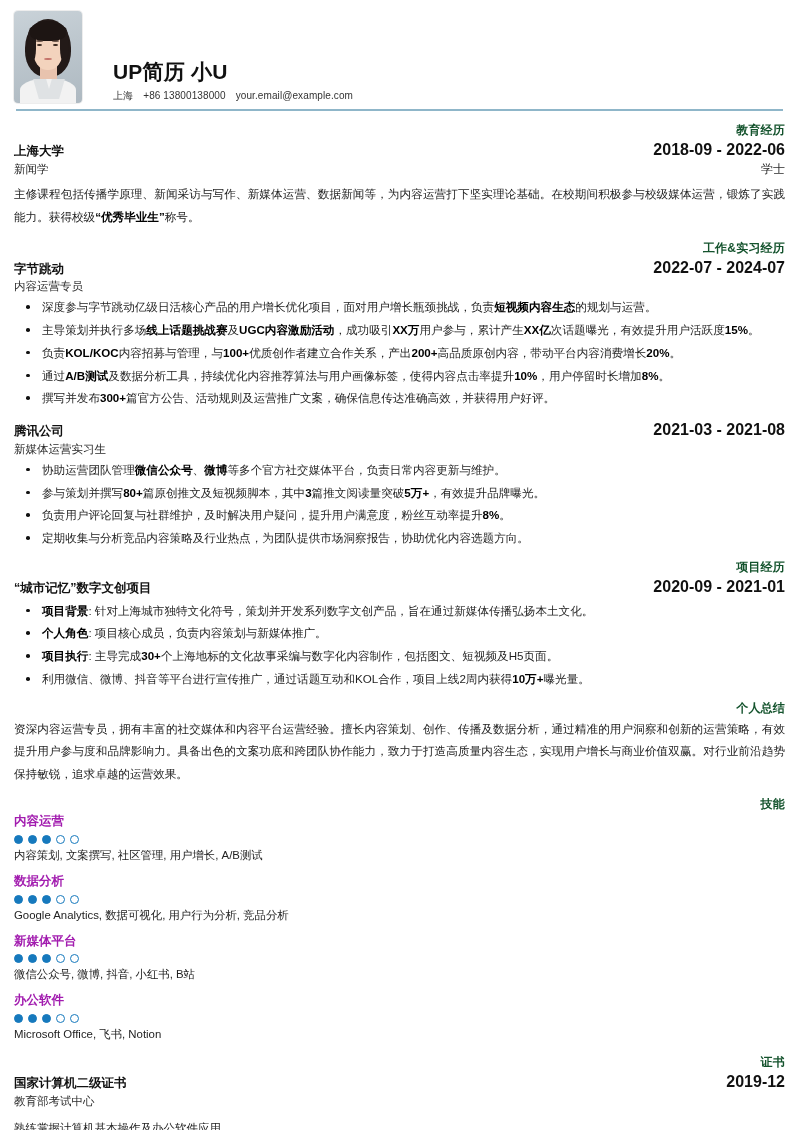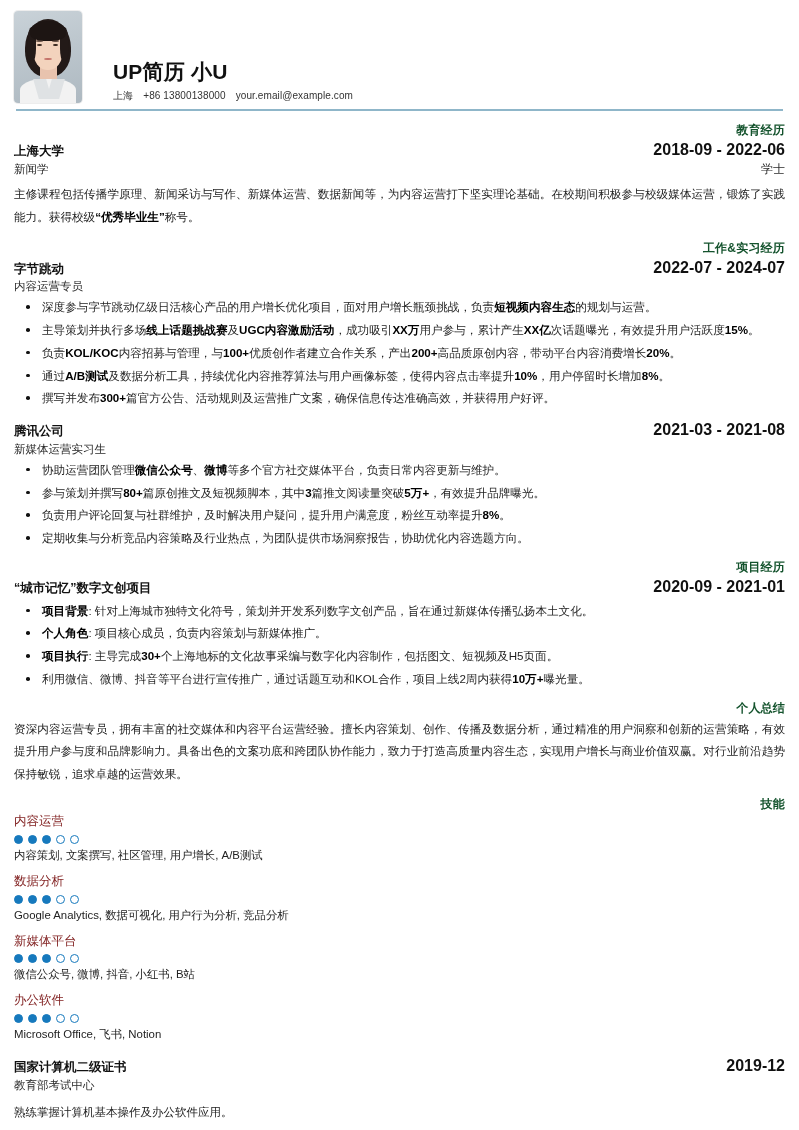--- a/index.html
+++ b/index.html
@@ -66,21 +66,21 @@
   }
   ul.bullets li:before {
     content:""; position:absolute; left: 12px; top: 7px;
     width:3.6px; height:3.6px; background:#111; border-radius:50%;
   }
   b, strong { font-weight: 700; color:#000; }
 
   
   .skill { margin-top: 9px; }
   .skill:first-child { margin-top: 1px; }
-  .skill-name { font-size: 12.5px; font-weight:400; color:#7f1d1d; line-height:1.4; }
+  .skill-name { font-size: 12.5px; font-weight:700; color:#a21caf; line-height:1.4; }
   .dots { margin: 4px 0 3px 0; display:flex; gap:5px; }
   .dot { width:9px; height:9px; border-radius:50%; border:1.6px solid #1679bd; }
   .dot.filled { background:#1679bd; }
   .dot.empty { background:#ffffff; }
   .skill-desc { font-size: 11.4px; color:#222; line-height:1.5; }
 
   
   .cert { margin-top: 0; }
   .cert-desc { font-size: 11.5px; color:#222; line-height:1.6; margin-top: 10px; }
 </style>
@@ -230,20 +230,21 @@
             <span class="dot filled"></span>
             <span class="dot empty"></span>
             <span class="dot empty"></span>
           </div>
           <div class="skill-desc">Microsoft Office, 飞书, Notion</div>
         </div>
       </div>
   </div>
 
   <div class="section">
+    <div class="section-title">证书</div>
     <div>
         <div class="cert">
           <div class="entry-row">
             <div class="entry-org">国家计算机二级证书</div>
             <div class="entry-date">2019-12</div>
           </div>
           <div class="entry-sub">教育部考试中心</div>
           <div class="cert-desc">熟练掌握计算机基本操作及办公软件应用。</div>
         </div>
       </div>

